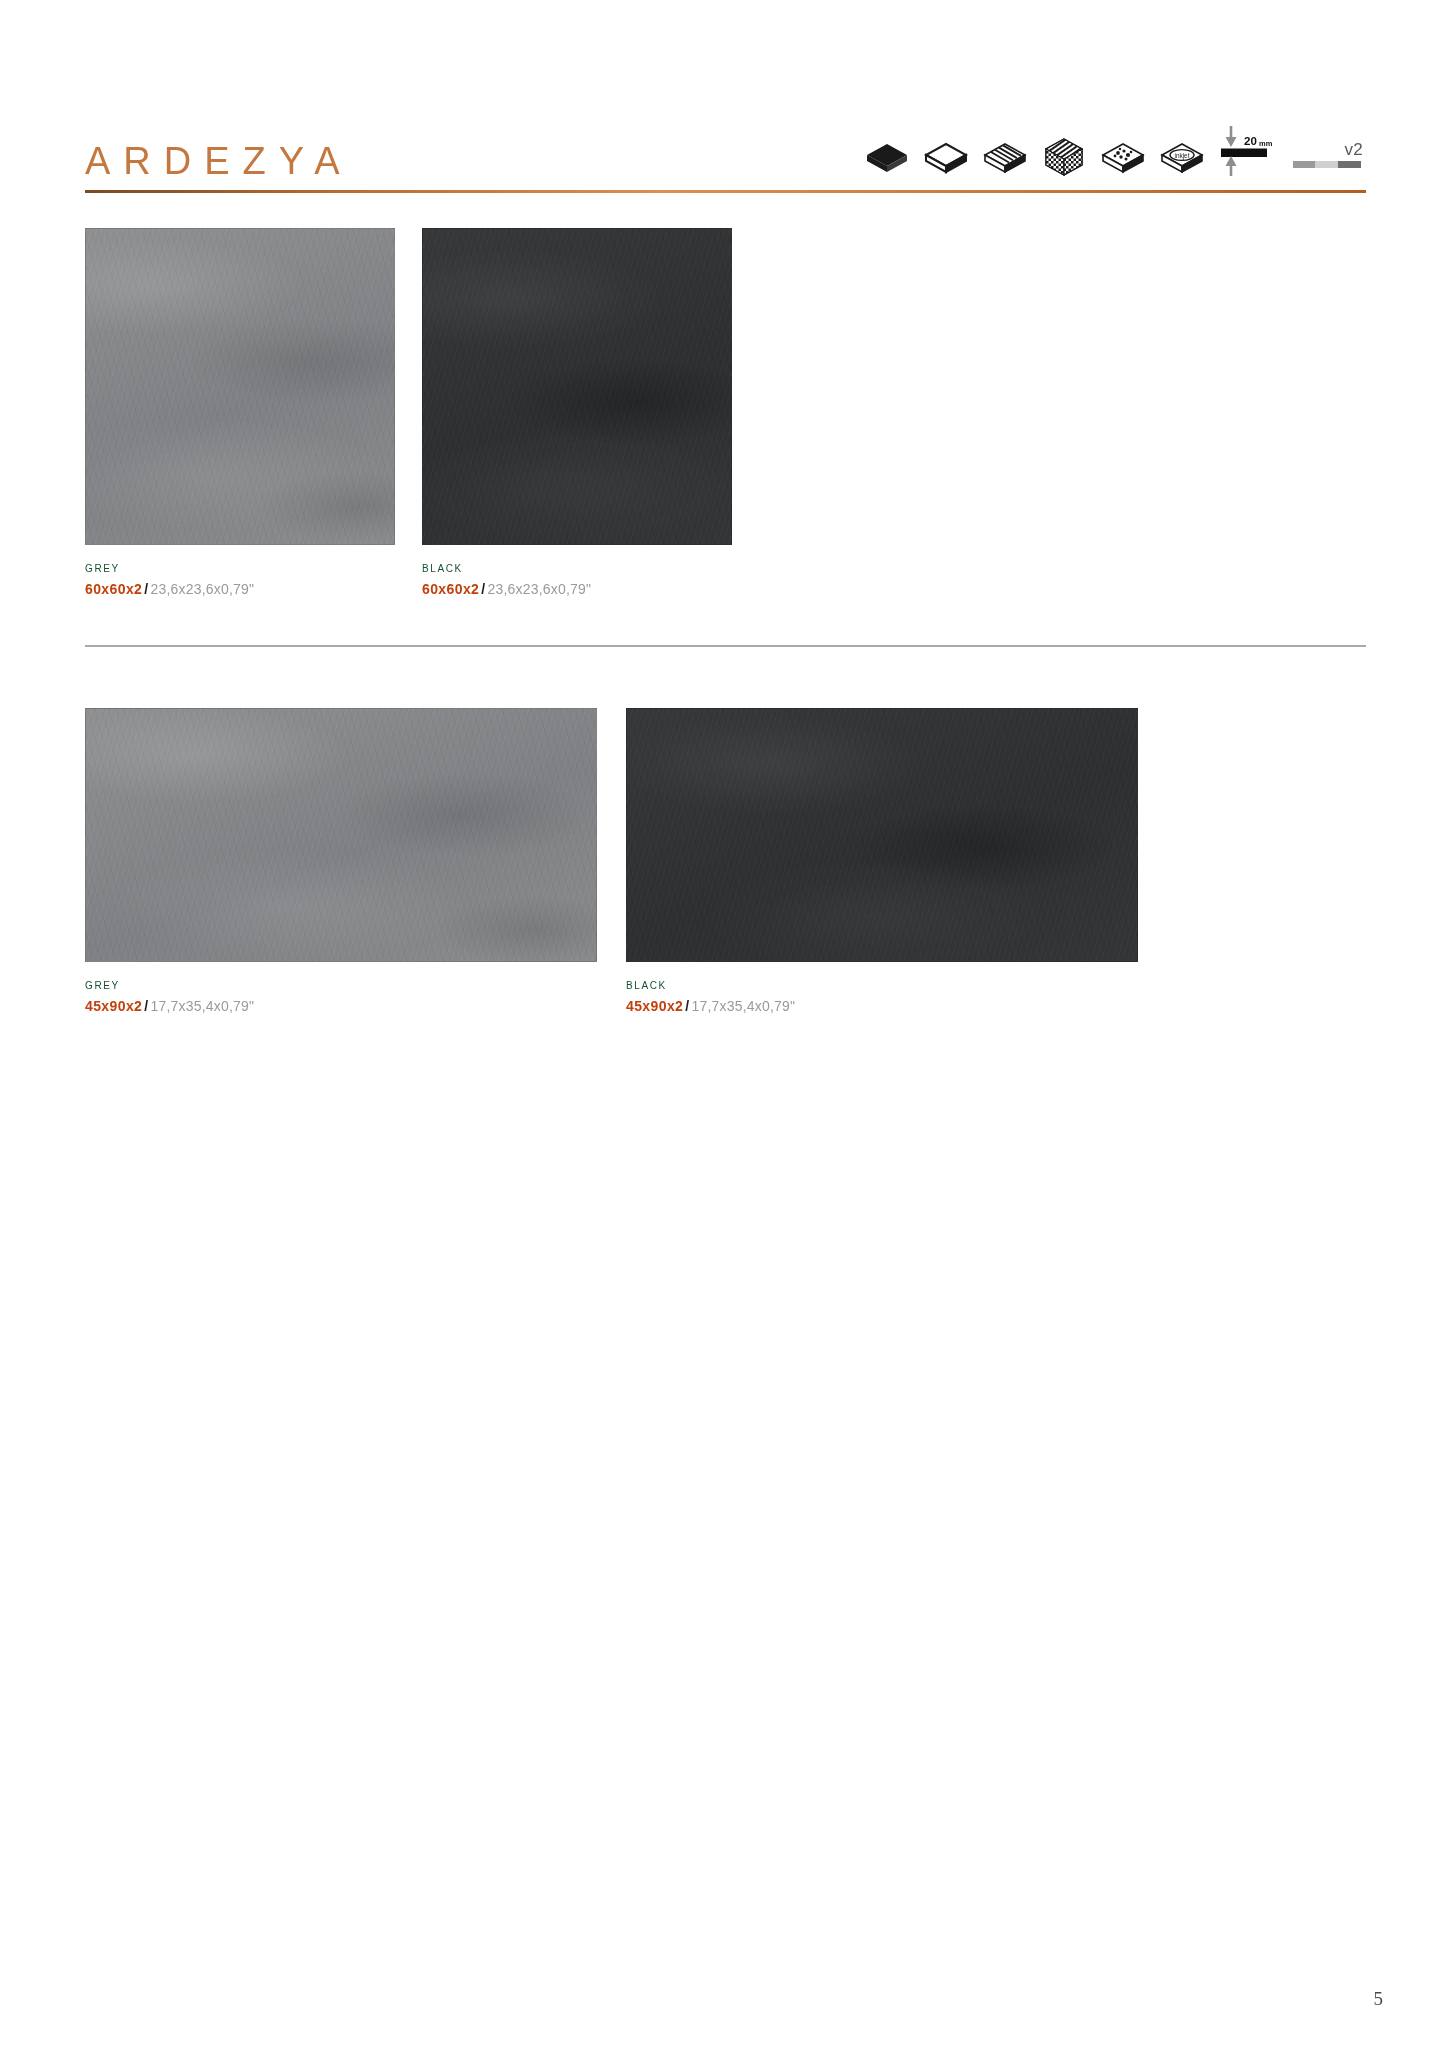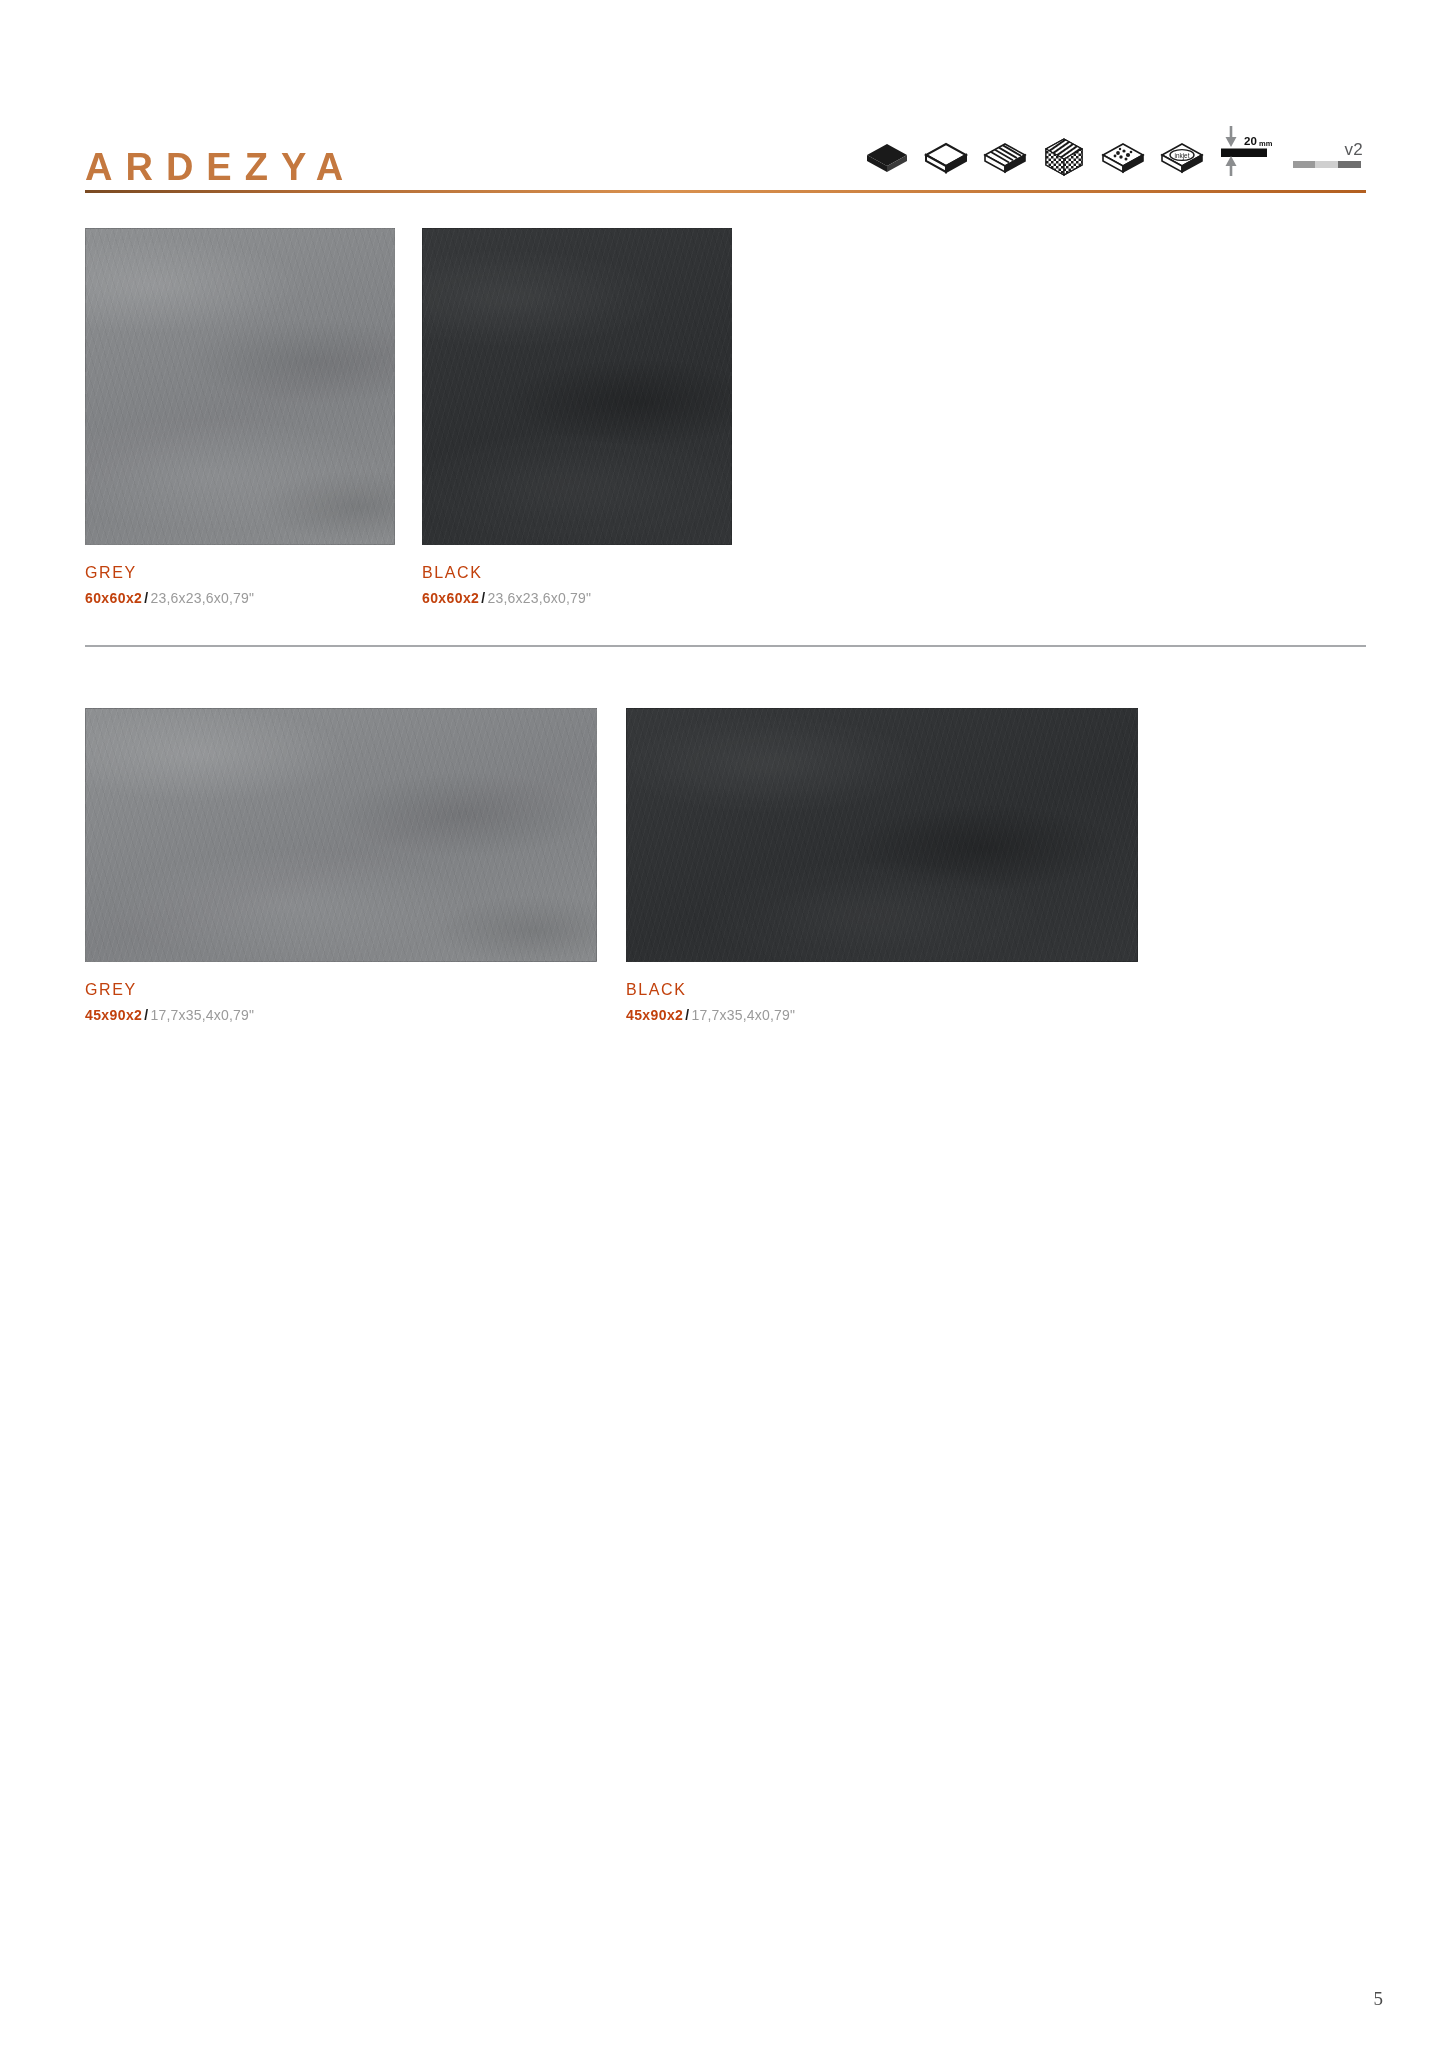--- a/index.html
+++ b/index.html
@@ -31,25 +31,25 @@
     width: 1280px;
     height: 82px;
     display: flex;
     align-items: flex-end;
     justify-content: space-between;
   }
 
   .brand-title {
     font-family: "Liberation Sans", sans-serif;
     font-size: 38px;
-    font-weight: bold;
+    font-weight: normal;
     letter-spacing: 13px;
     color: #c4783f;
     line-height: 1;
-    padding-bottom: 6px;
+    padding-bottom: 12px;
     white-space: nowrap;
   }
 
   .header-rule {
     position: absolute;
     left: 85px;
     top: 190px;
     width: 1281px;
     height: 3px;
     background: linear-gradient(to right, #7a4a22 0%, #b06a34 18%, #d9914f 45%, #c67a3a 72%, #b25f20 100%);
@@ -150,24 +150,24 @@
       radial-gradient(ellipse 190px 62px at 70% 55%, rgba(0,0,0,0.22), rgba(0,0,0,0) 70%),
       radial-gradient(ellipse 240px 78px at 48% 82%, rgba(255,255,255,0.035), rgba(255,255,255,0) 72%),
       repeating-linear-gradient(106deg, rgba(255,255,255,0.025) 0px, rgba(255,255,255,0.025) 1px, rgba(0,0,0,0) 1px, rgba(0,0,0,0) 5px),
       repeating-linear-gradient(74deg, rgba(0,0,0,0.06) 0px, rgba(0,0,0,0.06) 1px, rgba(0,0,0,0) 1px, rgba(0,0,0,0) 7px),
       linear-gradient(160deg, #36383a 0%, #2d2f31 55%, #333537 100%);
   }
 
   .caption { margin-top: 16px; }
 
   .caption-name {
-    font-size: 16px;
+    font-size: 10px;
     font-weight: normal;
     letter-spacing: 1.6px;
-    color: #c2410c;
+    color: #14532d;
     line-height: 1.5;
     font-family: "Liberation Sans", sans-serif;
   }
 
   .caption-size {
     margin-top: 4px;
     font-size: 14px;
     line-height: 1.4;
     color: #9a9a9a;
     letter-spacing: .2px;

